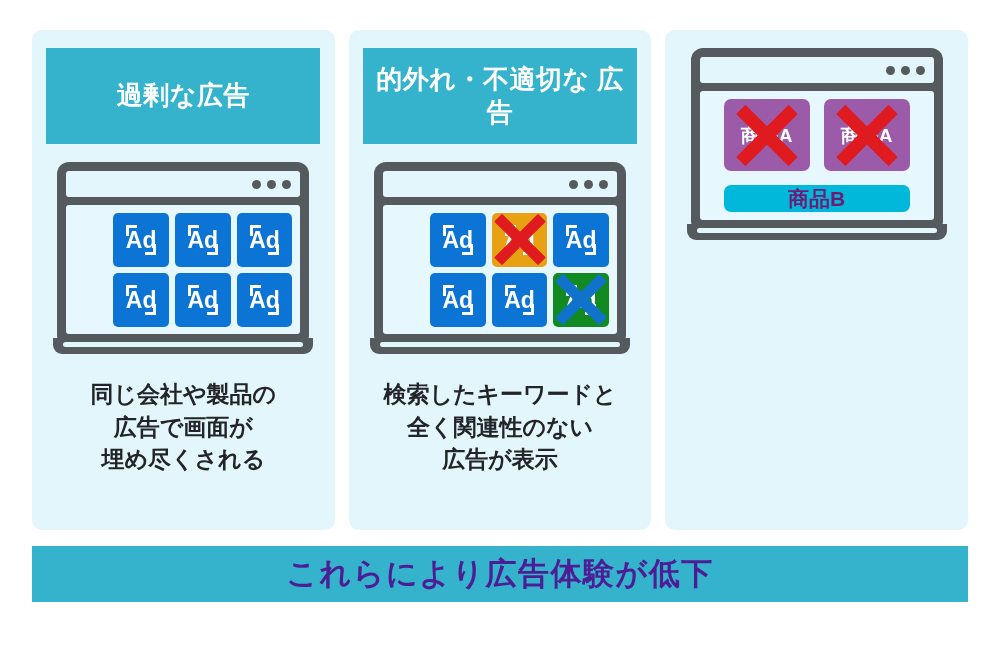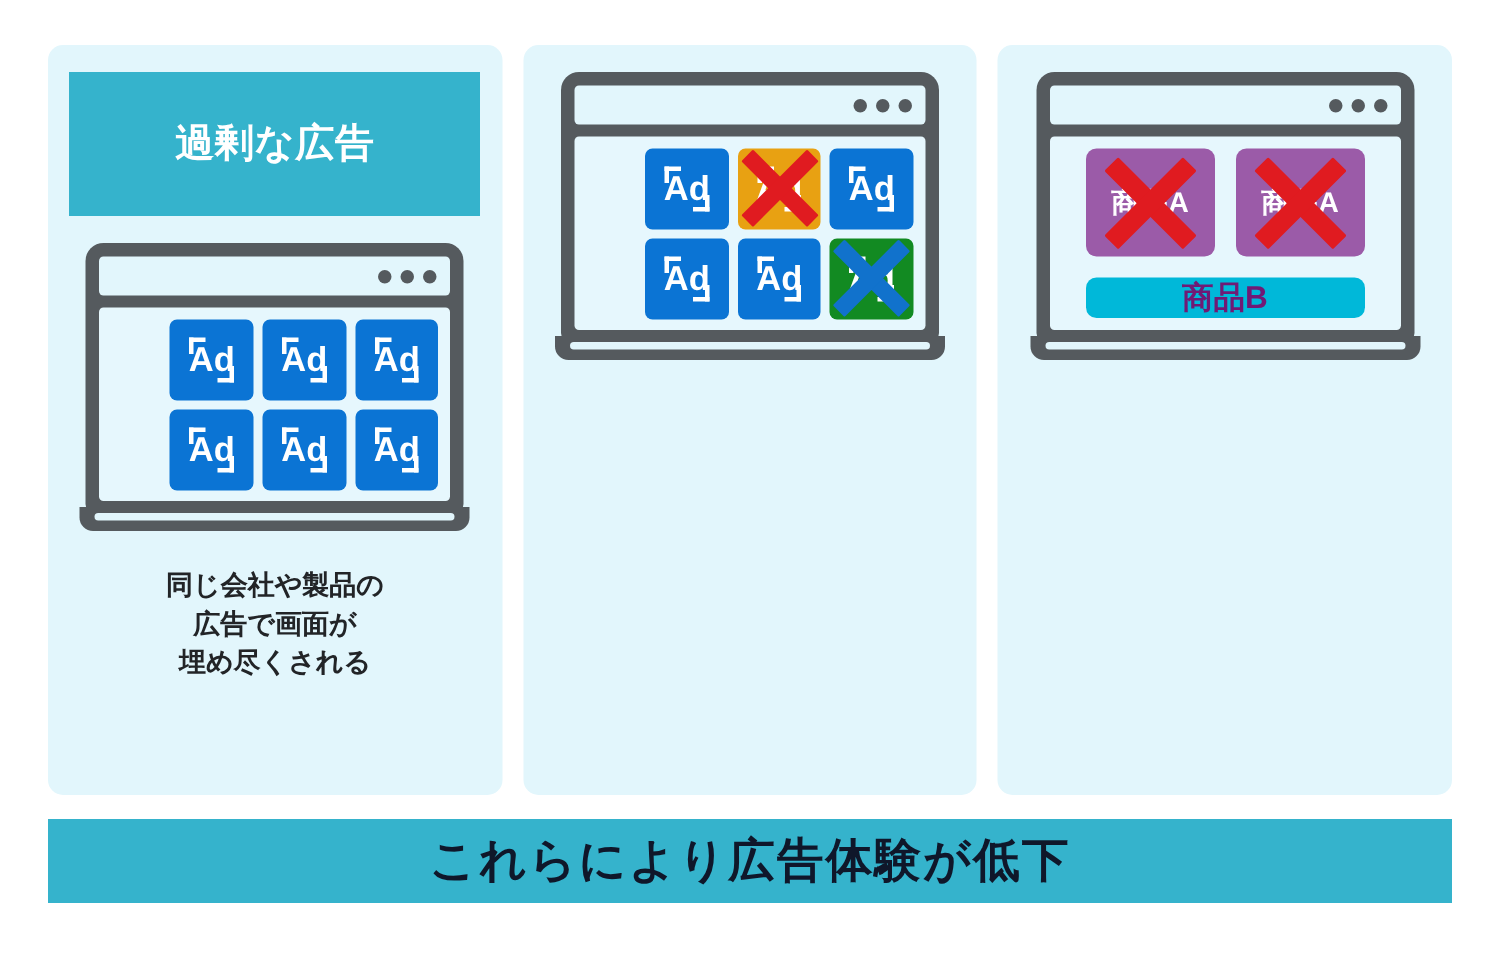--- a/index.html
+++ b/index.html
@@ -241,40 +241,40 @@
     font-weight: 700;
     line-height: 1;
   }
 
   
   .panel-caption {
     margin-top: 16px;
     width: 280px;
     text-align: center;
     color: #222427;
-    font-size: 18px;
+    font-size: 23px;
     font-weight: 700;
     line-height: 1.42;
     white-space: pre-line;
   }
 
   
   #footer-banner {
     position: absolute;
     left: 32px;
     top: 546px;
     width: 936px;
     height: 56px;
     background: #35b3cc;
     display: flex;
     align-items: center;
     justify-content: center;
   }
   #footer-banner .txt {
-    color: #0f172a;
+    color: #4c1d95;
     font-size: 31px;
     font-weight: 700;
     letter-spacing: 1.5px;
   }
 </style>
 </head>
 <body>
 
 <div id="stage">
 
@@ -332,20 +332,22 @@
         </div>
         <div class="browser-base"></div>
       </div>
 
       <div class="panel-caption">同じ会社や製品の
 広告で画面が
 埋め尽くされる</div>
     </div>
 
     <div class="panel">
+      <div class="panel-header">的外れ・不適切な
+広告</div>
 
       <div class="browser-wrap">
         <div class="browser">
           <div class="browser-titlebar">
             <span class="dot"></span>
             <span class="dot"></span>
             <span class="dot"></span>
           </div>
           <div class="browser-screen">
 
@@ -391,20 +393,23 @@
                     <span></span>
                   </span>
               </div>
             </div>
 
           </div>
         </div>
         <div class="browser-base"></div>
       </div>
 
+      <div class="panel-caption">検索したキーワードと
+全く関連性のない
+広告が表示</div>
     </div>
 
     <div class="panel">
 
       <div class="browser-wrap">
         <div class="browser">
           <div class="browser-titlebar">
             <span class="dot"></span>
             <span class="dot"></span>
             <span class="dot"></span>

